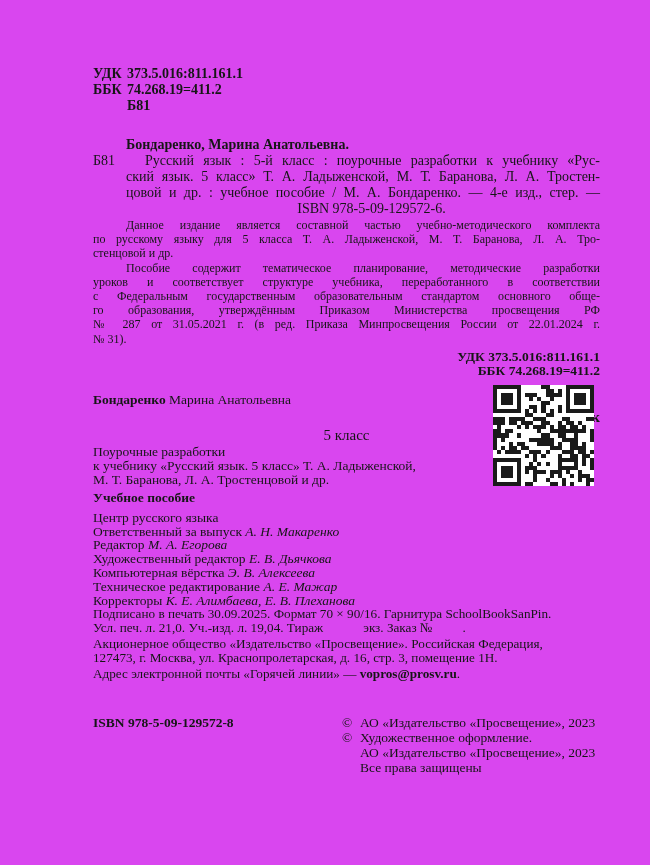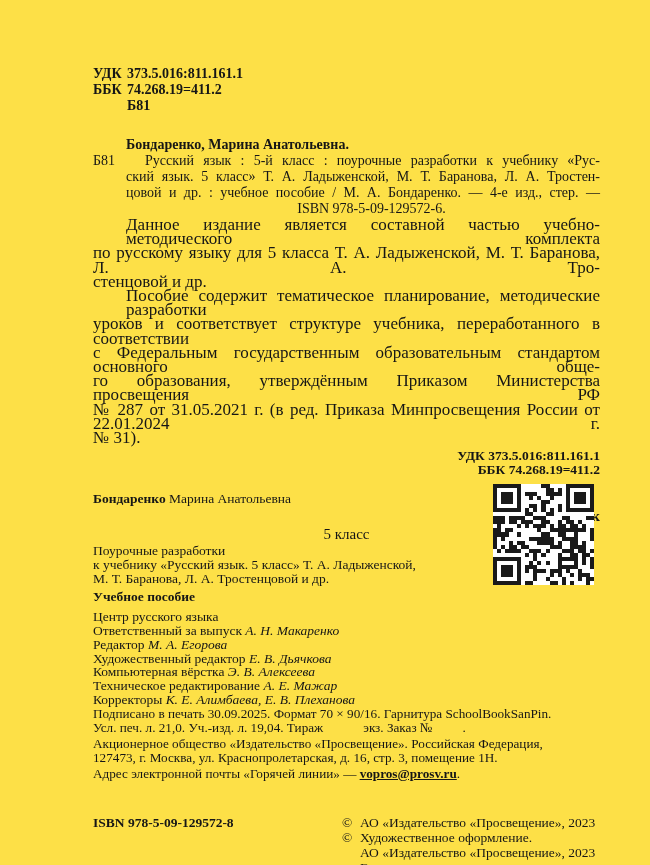--- a/index.html
+++ b/index.html
@@ -1,19 +1,19 @@
 <!DOCTYPE html>
 <html><head>
 <meta charset="utf-8">
 <style>
   html,body{margin:0;padding:0;background:#e8e8e8;}
   .page{
     position:relative;
     width:650px;height:865px;
-    background:#fde047;
+    background:#d946ef;
     font-family:"Liberation Serif","DejaVu Serif",serif;
     color:#161616;
     overflow:hidden;
   }
   .content{position:absolute;left:93px;top:66px;width:507px;}
 
   
   .top-codes{font-weight:bold;font-size:14px;line-height:16px;}
   .top-codes .lbl{display:inline-block;width:34px;}
   .top-codes .code-line{padding-left:34px;}
@@ -21,21 +21,21 @@
   
   .author-heading{margin-top:23px;margin-left:33px;font-weight:bold;font-size:14px;line-height:16px;white-space:nowrap;}
   .bib{position:relative;padding-left:33px;font-size:14px;line-height:16px;}
   .bib-code{position:absolute;left:0;top:0;}
   .jline{text-align:justify;text-align-last:justify;}
   .lline{text-align:left;white-space:nowrap;}
   .bib-first{padding-left:19px;}
   .isbn-line{padding-left:50px;font-size:14px;line-height:16px;white-space:nowrap;text-align:center;}
 
   
-  .annotation{font-size:17px;line-height:14.2px;margin-top:1px;}
+  .annotation{font-size:12px;line-height:14.2px;margin-top:1px;}
   .ann-first{padding-left:33px;}
 
   
   .right-codes{margin-top:4px;text-align:right;font-weight:bold;font-size:13.5px;line-height:14px;}
 
   
   .imprint-row{position:relative;margin-top:14px;}
   .edition-kind{font-size:13.5px;line-height:15px;letter-spacing:0.30em;word-spacing:0.40em;white-space:nowrap;}
   .edition-author{margin-top:2px;font-size:13.5px;line-height:15px;white-space:nowrap;}
   .edition-title{margin-top:2px;font-weight:bold;font-size:15px;line-height:17px;white-space:nowrap;text-align:right;}
@@ -51,21 +51,21 @@
   .credit-name{font-style:italic;}
 
   
   .print-info{font-size:13.2px;line-height:14px;}
   .print-info div{white-space:nowrap;}
   .gap-a{display:inline-block;width:40px;}
   .gap-b{display:inline-block;width:30px;}
   .publisher{margin-top:2px;font-size:13.2px;line-height:14px;}
   .publisher div{white-space:nowrap;}
   .hotline{margin-top:2px;font-size:13.2px;line-height:14px;white-space:nowrap;}
-  .hotline .email{font-weight:bold;text-decoration:underline;}
+  .hotline .email{font-weight:bold;}
 
   
   .footer{margin-top:34px;display:flex;align-items:flex-start;}
   .footer-isbn{font-weight:bold;font-size:13.5px;line-height:15px;white-space:nowrap;}
   .copyright{margin-left:auto;width:258px;font-size:13.5px;line-height:15px;}
   .cr-row{display:flex;}
   .cr-mark{width:18px;flex:none;}
   .cr-text{white-space:nowrap;}
 </style>
 </head>

